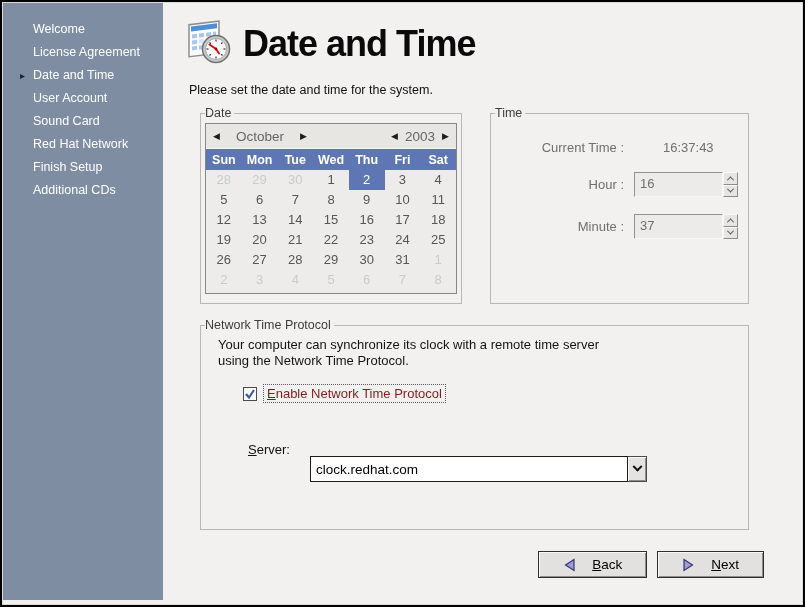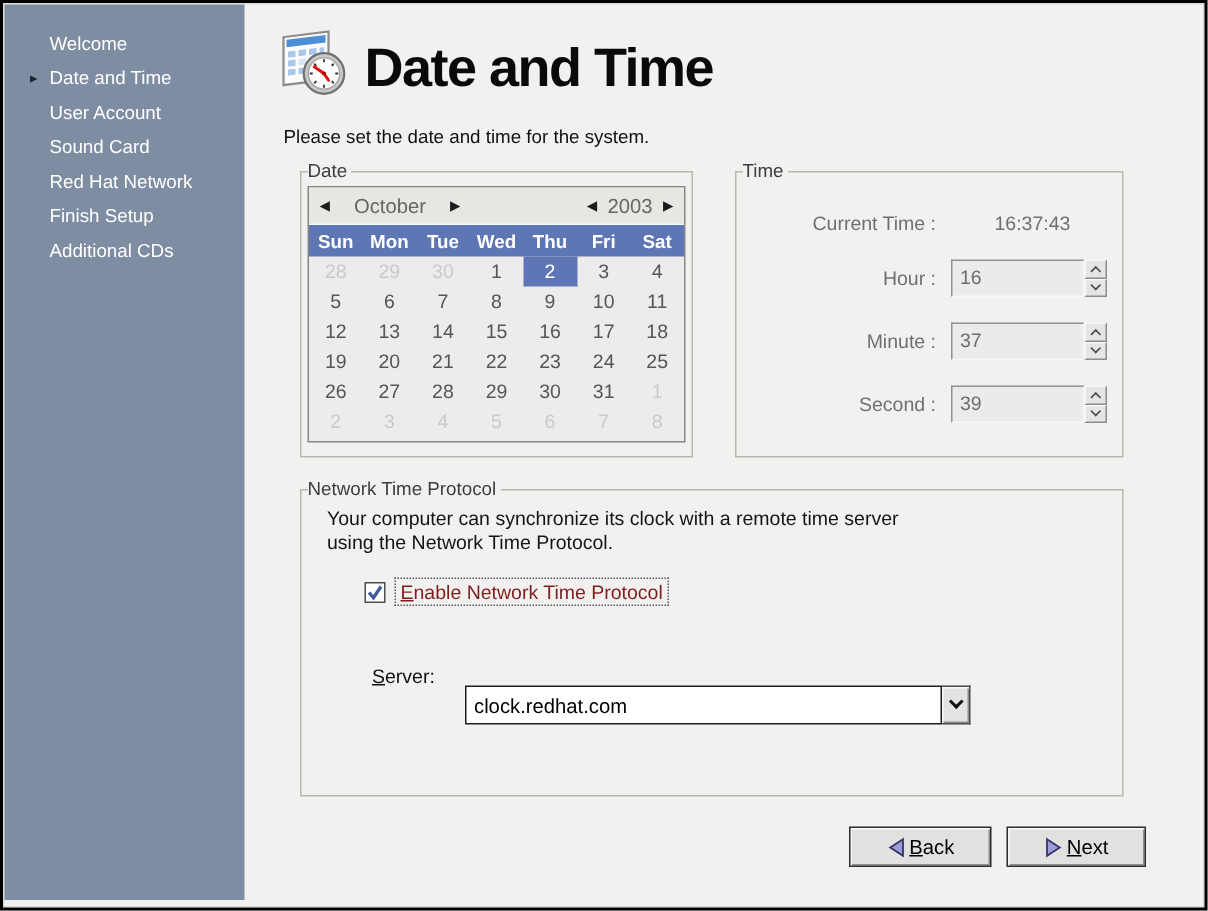--- a/index.html
+++ b/index.html
@@ -111,33 +111,34 @@
     display: flex; align-items: center; justify-content: center;
   }
   .chev-big { display: block; width: 7px; height: 7px; border-left: 2px solid #111; border-top: 2px solid #111; transform: rotate(225deg) translate(2px,2px); }
 
   
   .footer { position: absolute; right: 37px; top: 547px; display: flex; gap: 10px; }
   .nav-btn {
     height: 27px; min-width: 84px; background: #e2e1df;
     border: 1px solid #2e2e2e;
     box-shadow: inset 1px 1px 0 #f8f8f7, inset -1px -1px 0 #8f8d8b;
-    display: flex; align-items: center; justify-content: center; gap: 2px;
+    display: flex; align-items: center; justify-content: center; gap: 16px;
     font-size: 13.5px; color: #000; font-family: "Liberation Sans", sans-serif;
     padding: 0 24px; cursor: default;
   }
 </style>
 </head>
 <body>
 
 <div class="window">
 
   <aside class="sidebar">
     <div>
         <div class="side-item"><span class="side-label">Welcome</span></div>
+        <div class="side-item"><span class="side-label">License Agreement</span></div>
         <div class="side-item active"><span class="side-arrow">▸</span><span class="side-label">Date and Time</span></div>
         <div class="side-item"><span class="side-label">User Account</span></div>
         <div class="side-item"><span class="side-label">Sound Card</span></div>
         <div class="side-item"><span class="side-label">Red Hat Network</span></div>
         <div class="side-item"><span class="side-label">Finish Setup</span></div>
         <div class="side-item"><span class="side-label">Additional CDs</span></div>
       </div>
   </aside>
 
   <main class="main">
@@ -286,34 +287,20 @@
                   <div class="spin-btns">
                     <span class="spin-btn">
                       <i class="chev up"></i>
                     </span>
                     <span class="spin-btn">
                       <i class="chev down"></i>
                     </span>
                   </div>
                 </div>
               </div>
-              <div class="time-row spin-row">
-                <span class="t-label">Second :</span>
-                <div class="spinner">
-                  <div class="spin-val">39</div>
-                  <div class="spin-btns">
-                    <span class="spin-btn">
-                      <i class="chev up"></i>
-                    </span>
-                    <span class="spin-btn">
-                      <i class="chev down"></i>
-                    </span>
-                  </div>
-                </div>
-              </div>
             </div>
         </div>
       </fieldset>
 
     </div>
 
     <fieldset class="fs-ntp">
       <legend>Network Time Protocol</legend>
       <p class="ntp-desc">
         <span>Your computer can synchronize its clock with a remote time server</span><br>

